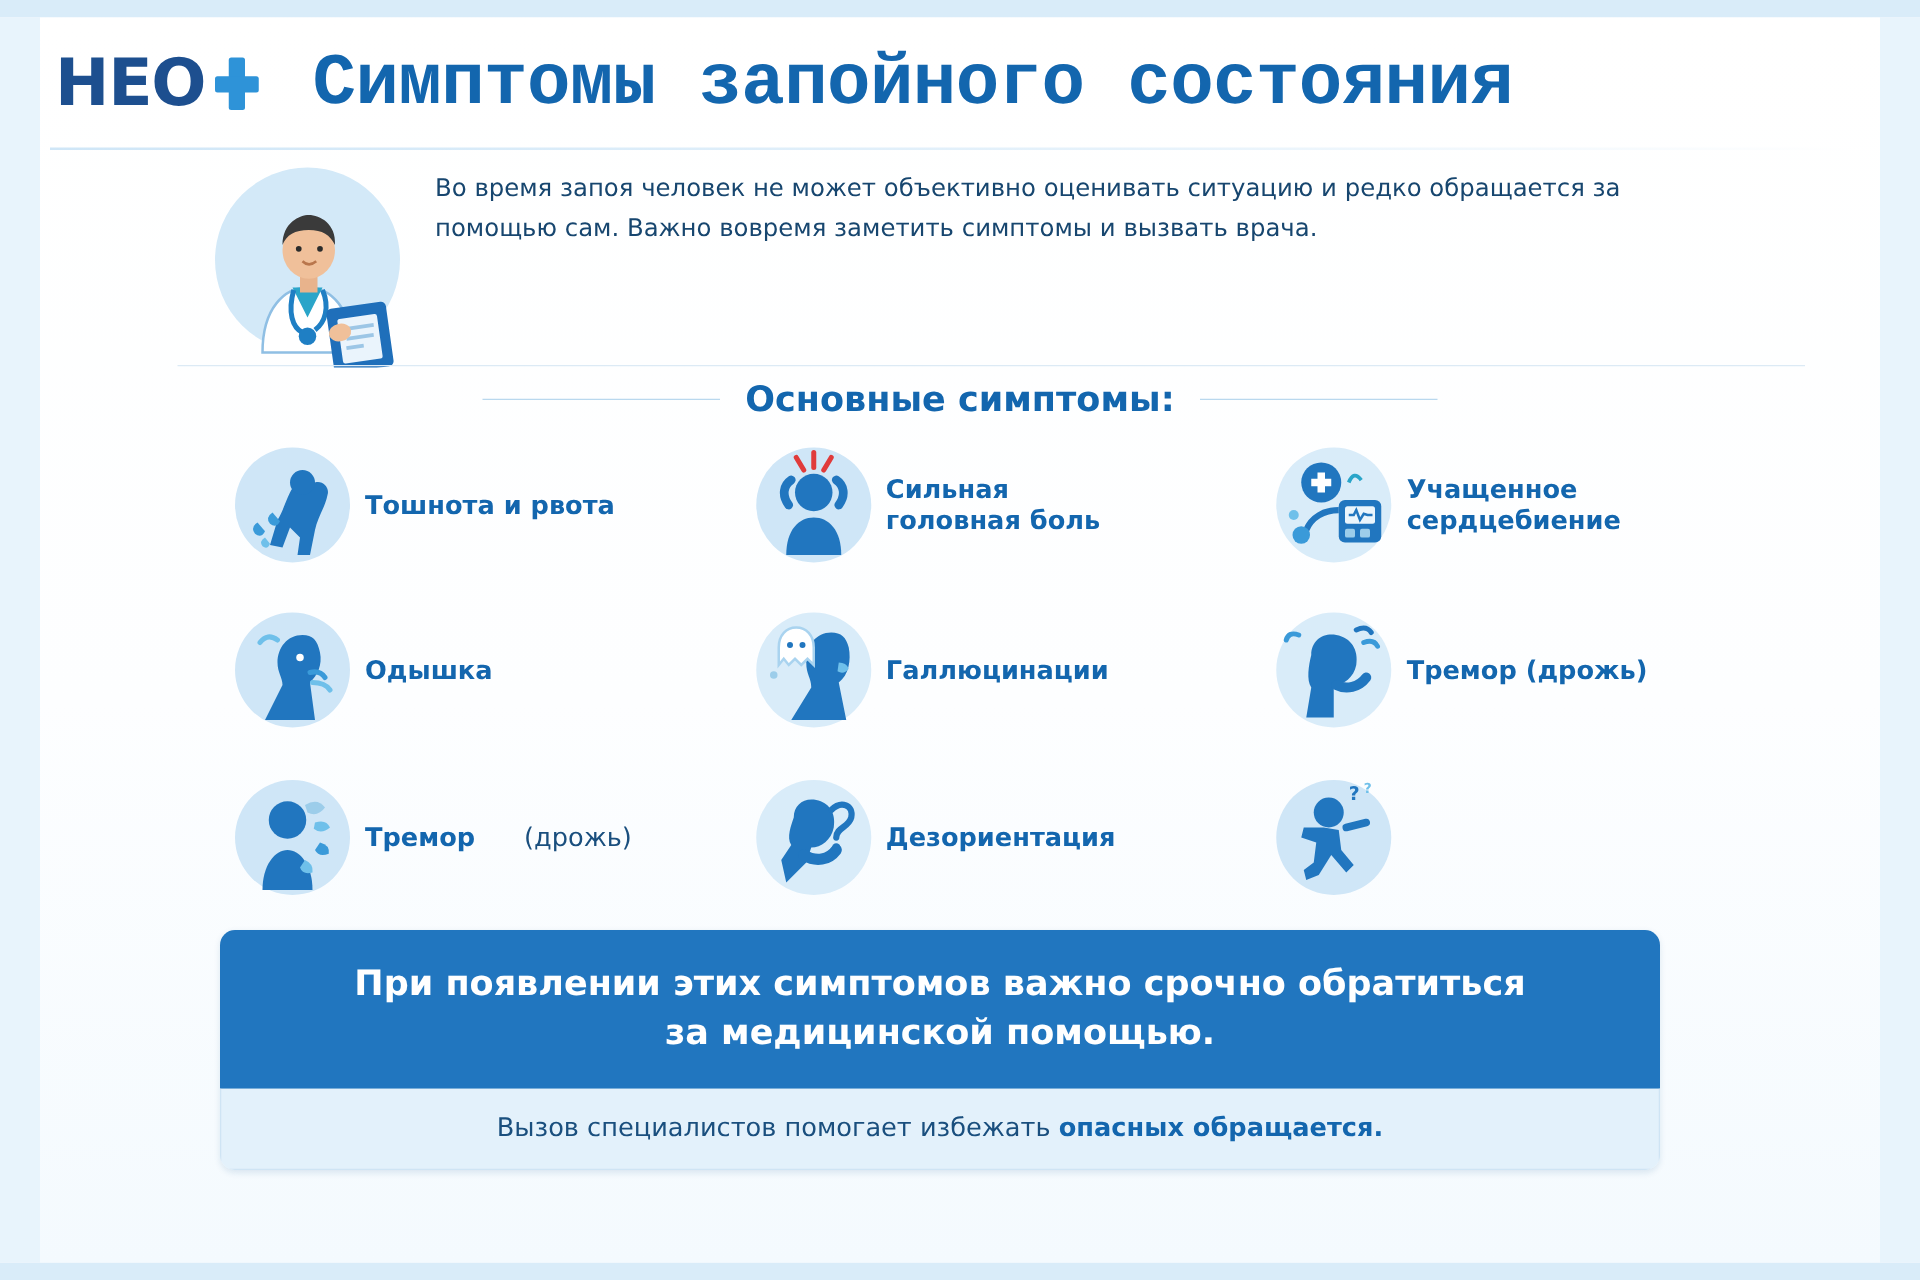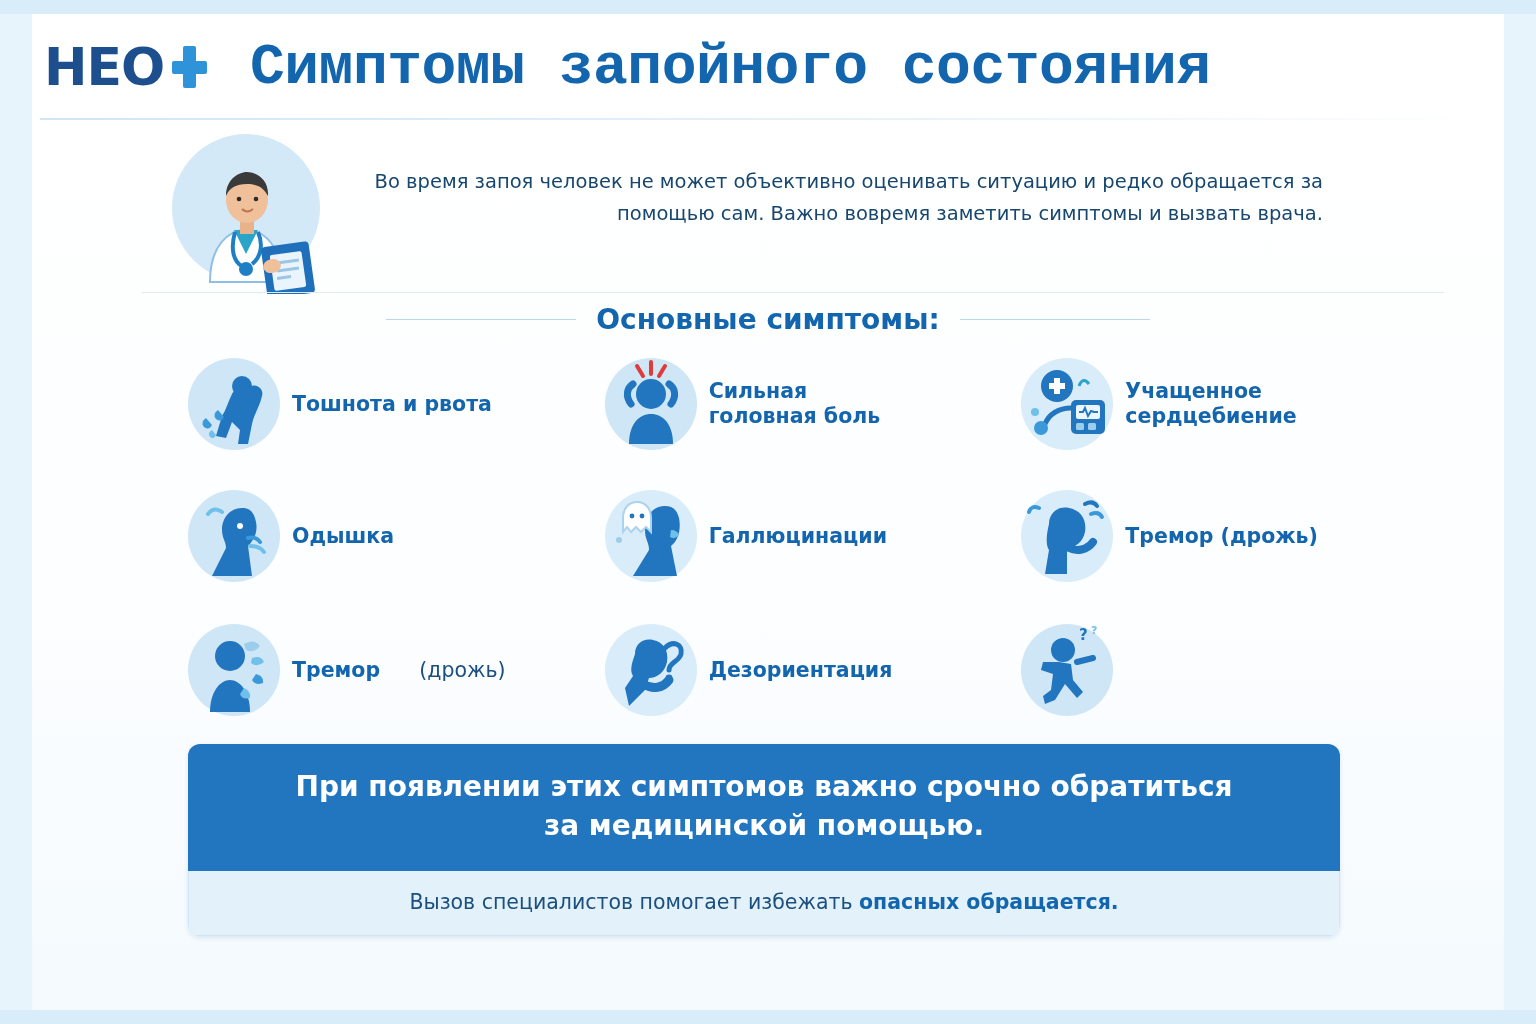--- a/index.html
+++ b/index.html
@@ -121,26 +121,26 @@
   }
   .doctor-bg {
     position: absolute;
     left: 0; top: 0;
     width: 148px; height: 148px;
     border-radius: 50%;
     background: #d3e9f8;
   }
   .intro-text {
     margin-left: 16px;
-    margin-top: 32px;
+    margin-top: 1px;
     font-family: "DejaVu Sans", sans-serif;
     font-size: 19.5px;
     line-height: 1.62;
     color: #17466f;
-    text-align: right;
+    text-align: left;
     width: 975px;
   }
 
   .divider {
     position: absolute;
     left: 110px;
     right: 60px;
     top: 278px;
     height: 1px;
     background: #dceaf5;
@@ -215,21 +215,21 @@
   }
   .cell-label .light {
     font-weight: normal;
     color: #1a4f7e;
     margin-left: 32px;
   }
 
   
   .callout {
     position: absolute;
-    left: 156px;
+    left: 144px;
     top: 730px;
     width: 1152px;
     border-radius: 12px;
     overflow: hidden;
     box-shadow: 0 2px 5px rgba(20, 80, 140, 0.12);
   }
   .callout-top {
     background: #2176bf;
     padding: 24px 40px 26px;
     text-align: center;

